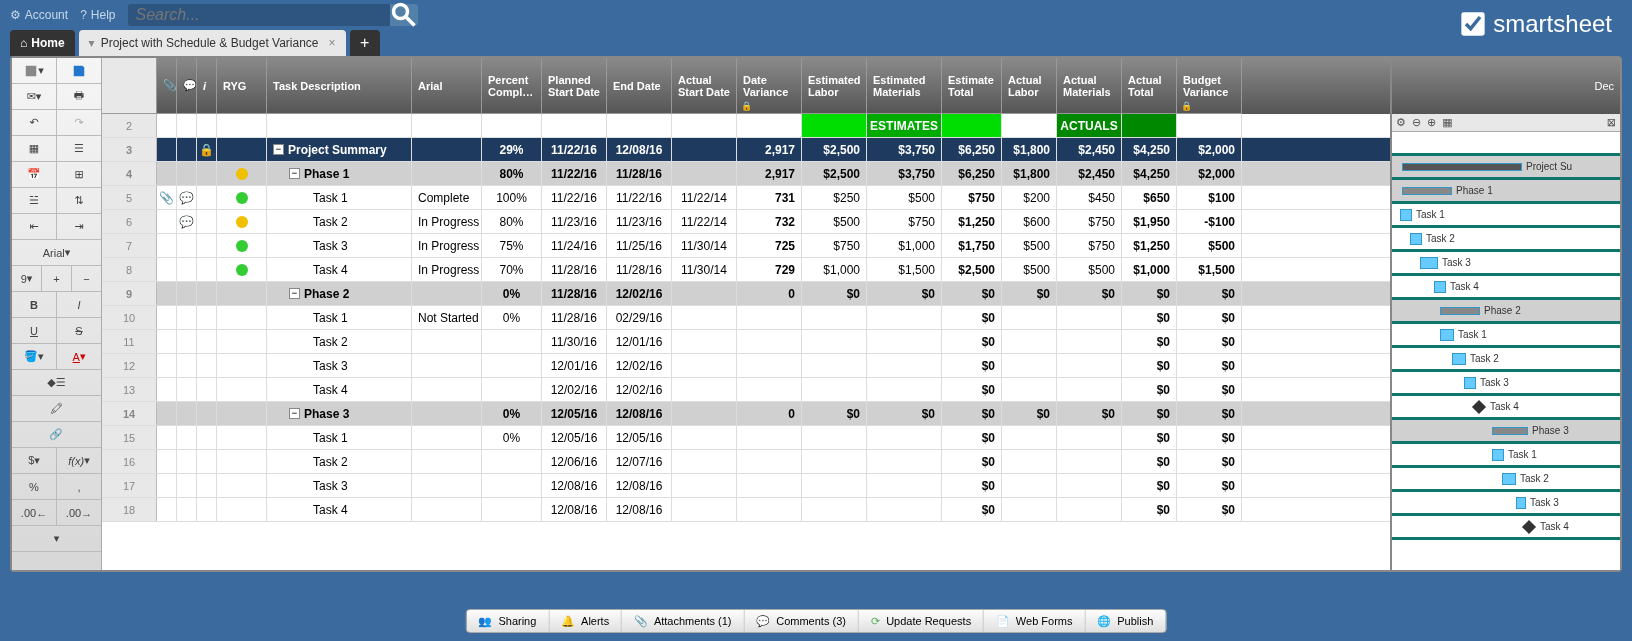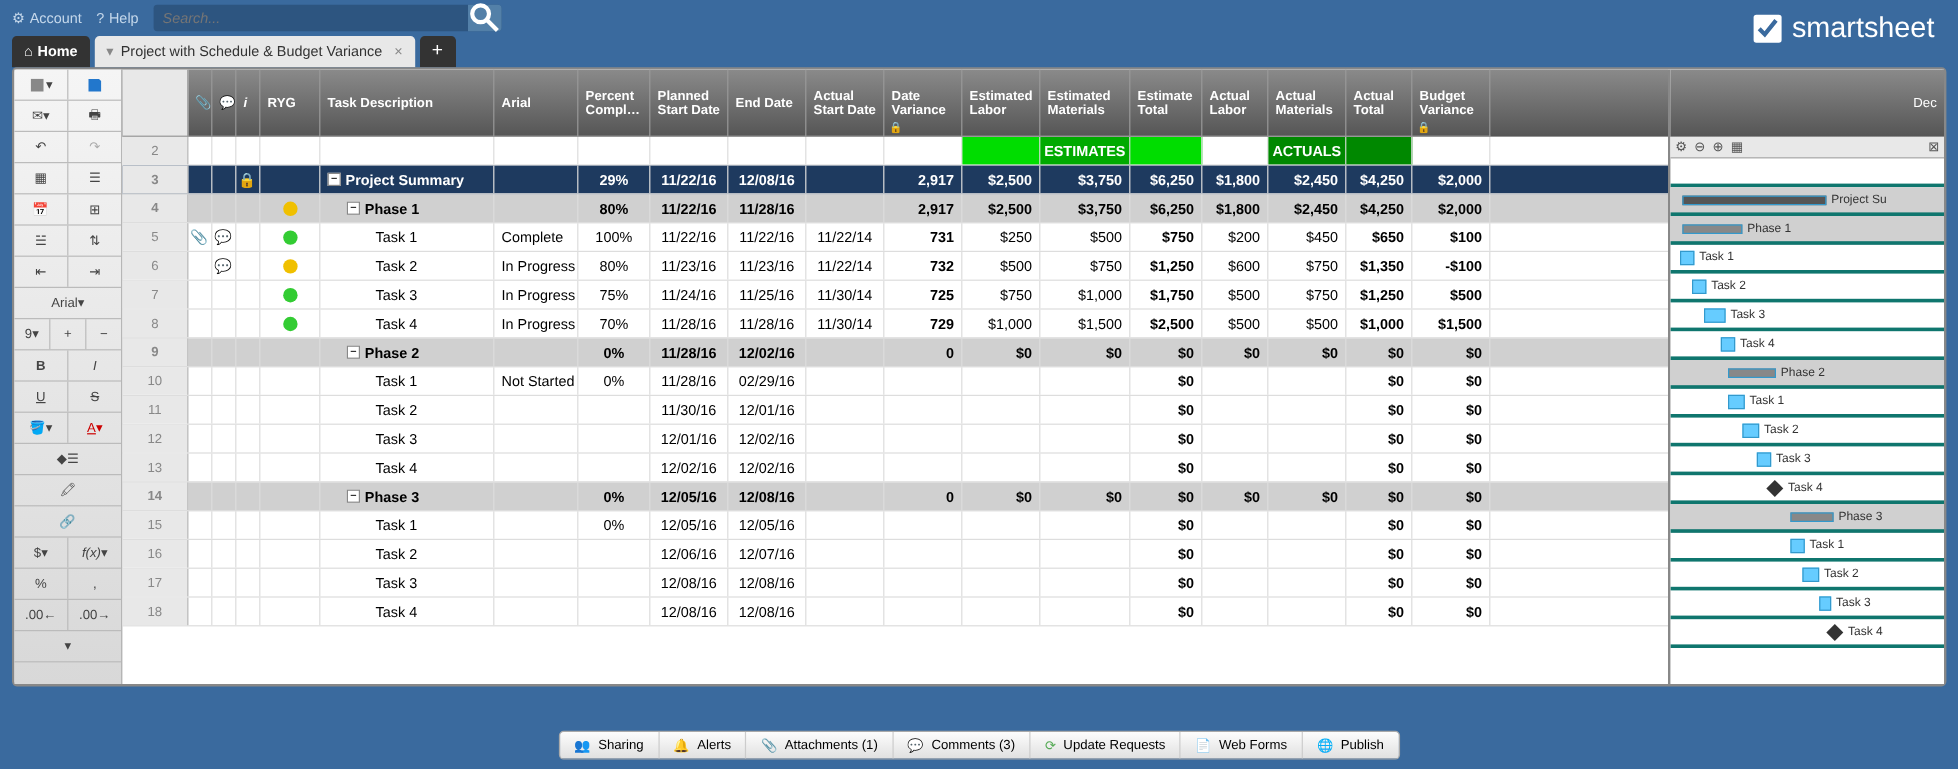--- a/index.html
+++ b/index.html
@@ -1,20 +1,20 @@
 <!DOCTYPE html>
 <html><head>
 <meta charset="utf-8">
 <style>
 *{box-sizing:border-box;margin:0;padding:0;font-family:Arial,sans-serif;}
 body{background:#3a6a9e;overflow:hidden;width:1632px;height:641px;}
 .topbar{height:30px;display:flex;align-items:center;padding:0 10px;color:#c5d8eb;font-size:12px;}
 .topbar a{color:#c5d8eb;text-decoration:none;margin-right:12px;display:flex;align-items:center;gap:4px;}
 .searchwrap{display:flex;align-items:center;background:#2d5580;border-radius:3px;height:22px;width:290px;}
-.searchwrap input{background:transparent;border:none;color:#bbb;font-style:italic;padding:0 8px;flex:1;outline:none;font-size:12px;}
+.searchwrap input{background:transparent;border:none;color:#bbb;font-style:italic;padding:0 8px;flex:1;outline:none;font-size:16px;}
 .searchwrap .sbtn{width:28px;height:22px;background:#5380a8;display:flex;align-items:center;justify-content:center;border-radius:0 3px 3px 0;cursor:pointer;}
 .logo{position:absolute;right:20px;top:10px;display:flex;align-items:center;color:#fff;font-size:24px;gap:6px;}
 .logo svg{width:28px;height:28px;}
 .tabs{height:26px;display:flex;align-items:flex-end;padding-left:10px;gap:4px;}
 .tab{height:26px;background:#e8e8e8;border-radius:4px 4px 0 0;display:flex;align-items:center;padding:0 10px;font-size:12px;color:#333;cursor:pointer;}
 .tab.home{background:#333;color:#fff;font-weight:bold;gap:4px;}
 .tab.add{background:#333;color:#fff;width:30px;justify-content:center;font-size:16px;}
 .tab .x{margin-left:10px;color:#888;cursor:pointer;}
 .tab .tri{margin-right:6px;color:#888;}
 .mainframe{background:#e8e8e8;border:2px solid #888;border-radius:4px;margin:0 10px;height:516px;display:flex;position:relative;}
@@ -328,21 +328,21 @@
           <div class="gc center " style="width:60px">80%</div>
           <div class="gc center " style="width:65px">11/23/16</div>
           <div class="gc center " style="width:65px">11/23/16</div>
           <div class="gc center" style="width:65px">11/22/14</div>
           <div class="gc num bold" style="width:65px">732</div>
           <div class="gc num " style="width:65px">$500</div>
           <div class="gc num " style="width:75px">$750</div>
           <div class="gc num bold" style="width:60px">$1,250</div>
           <div class="gc num " style="width:55px">$600</div>
           <div class="gc num " style="width:65px">$750</div>
-          <div class="gc num bold" style="width:55px">$1,350</div>
+          <div class="gc num bold" style="width:55px">$1,950</div>
           <div class="gc num bold" style="width:65px">-$100</div>
         </div>
         <div class="grow ">
           <div class="gc rownum">7</div>
           <div class="gc center" style="width:20px"></div>
           <div class="gc center" style="width:20px"></div>
           <div class="gc center" style="width:20px"></div>
           <div class="gc center" style="width:50px">
             <span class="dot green"></span>
           </div>

